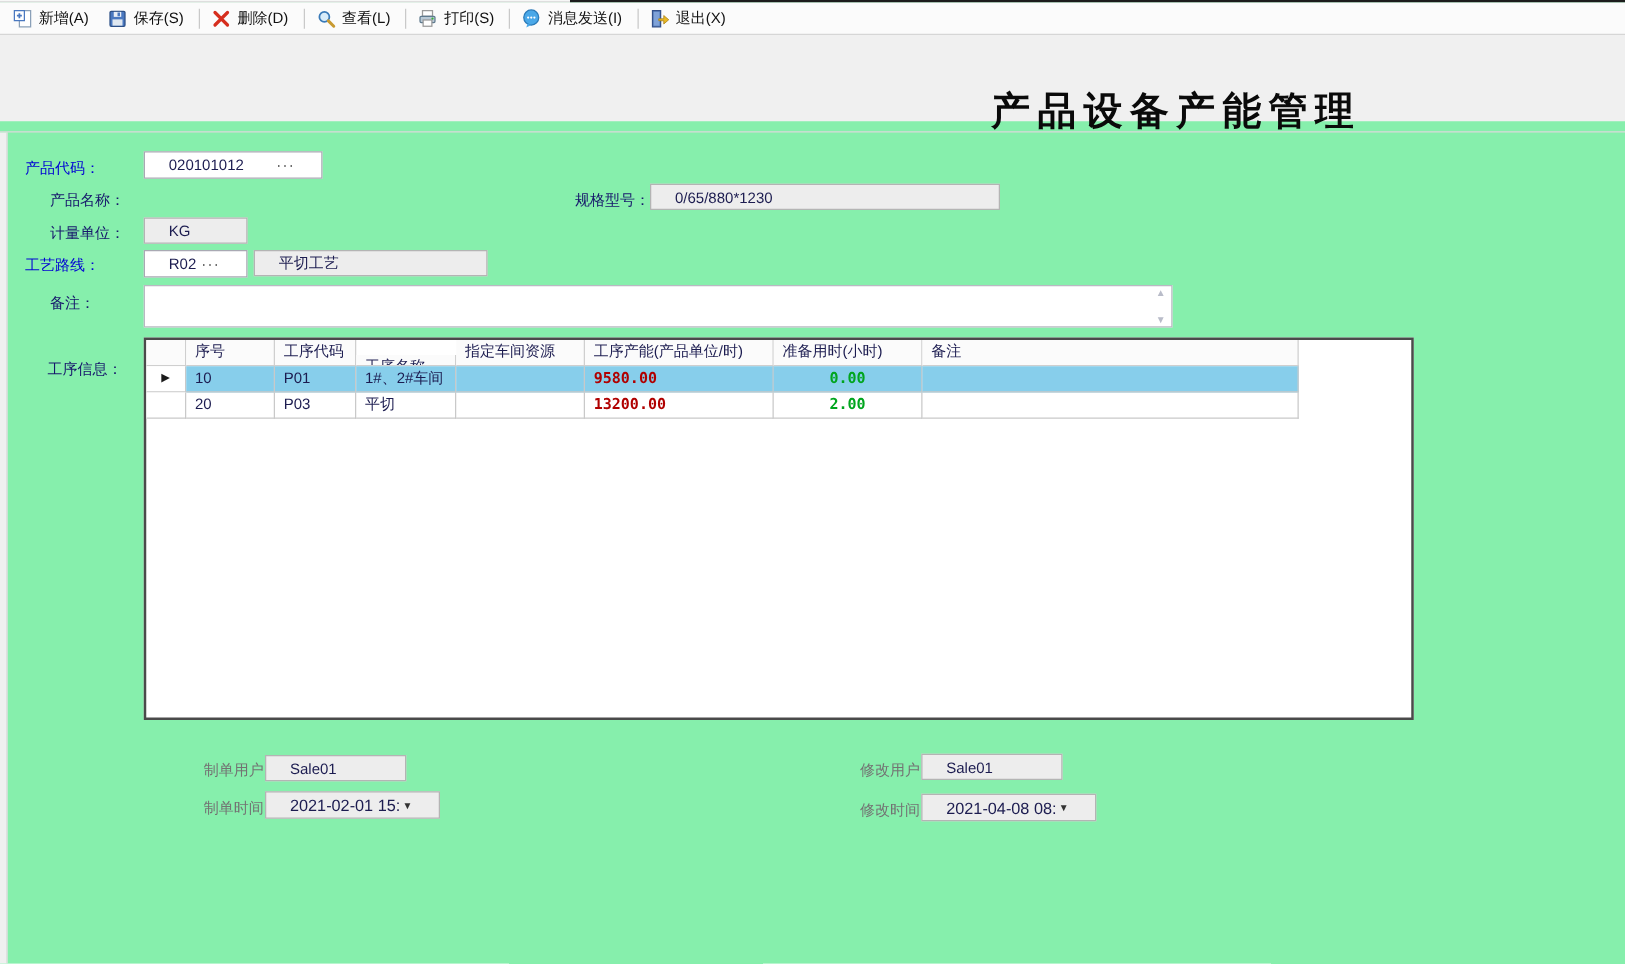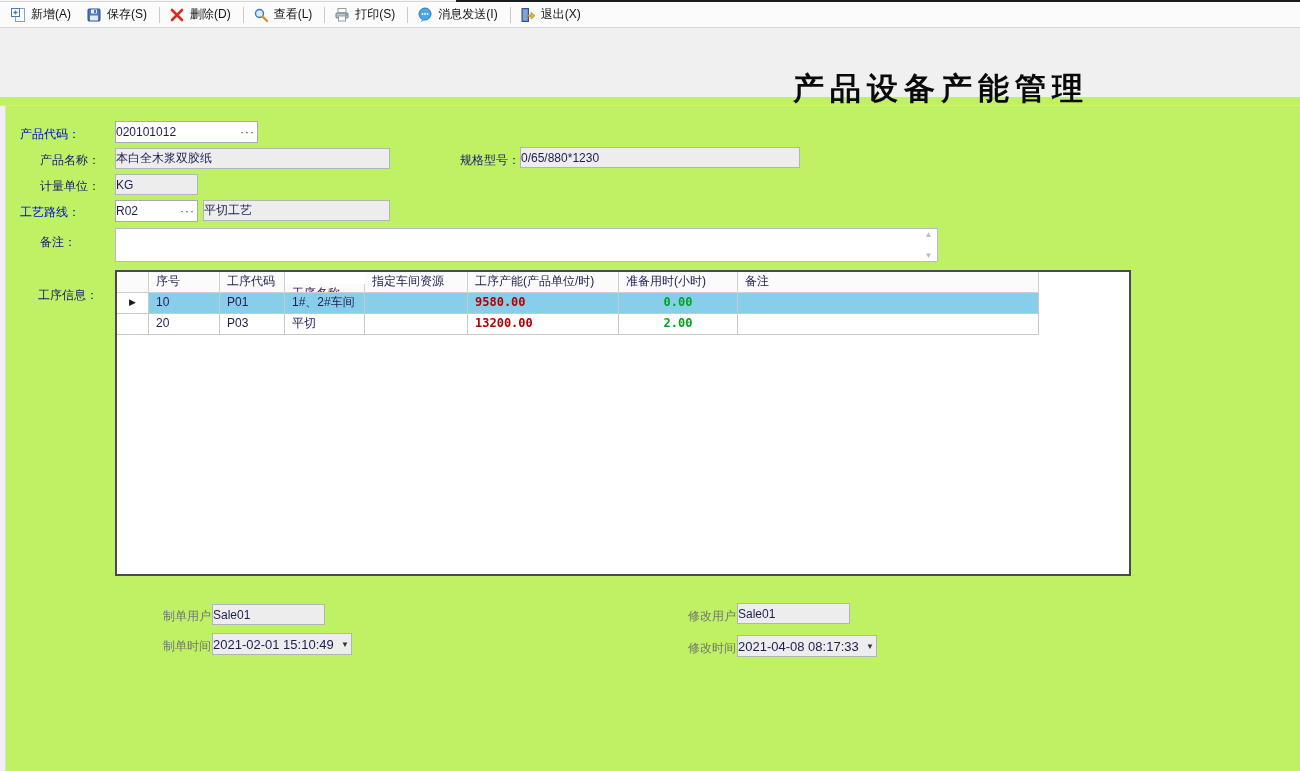--- a/index.html
+++ b/index.html
@@ -1,17 +1,17 @@
 <!DOCTYPE html>
 <html style="--sel-blue: #87ceeb; --cap-red: #b00000; --prep-green: #00a51e;"><head>
 <meta charset="utf-8">
 <style>
   * { margin:0; padding:0; box-sizing:border-box; }
   html,body { width:1300px; height:771px; background:#fff; font-family:"Liberation Sans","DejaVu Sans",sans-serif; }
-  #page { position:relative; width:1300px; height:771px; overflow:hidden; background:#bef264;text-decoration:underline; }
+  #page { position:relative; width:1300px; height:771px; overflow:hidden; background:#86efac;text-decoration:underline; }
 
   
   .top-strip-left { position:absolute; left:0; top:0; width:456px; height:2px; background:#f7f7f7; border-bottom:1px solid #d6d6d6; }
   .top-strip-right { position:absolute; left:456px; top:0; width:844px; height:2px; background:#1c1c1c; }
 
   
   .toolbar { position:absolute; left:0; top:2px; width:1300px; height:26px; background:#fbfbfb;
              border-bottom:1px solid #d6d6d6; display:flex; align-items:center; padding-left:4px; }
   .tb-btn { display:inline-flex; align-items:center; gap:5px; padding:2px 8px 2px 5px; font-size:12px; color:#111;
             border:1px solid transparent; border-radius:2px; cursor:default; white-space:nowrap; }
@@ -26,21 +26,21 @@
   .content-line { position:absolute; left:0; top:105px; width:1300px; height:1px; background:#dadada; }
   .left-strip { position:absolute; left:0; top:106px; width:6px; height:665px; background:#f0f0f0; border-right:1px solid #dadada; }
 
   
   .lbl { position:absolute; font-size:12px; white-space:nowrap; }
   .lbl-blue { color:#0000d4;text-align:right; }
   .lbl-navy { color:#16166b;margin-left:20px; }
   .lbl-gray { color:#737373; }
 
   .fld { position:absolute; border:1px solid #a9a9b3; background:#ffffff; display:flex; align-items:center;
-         font-size:12px; color:#1c1c50; padding:0 0; white-space:nowrap; overflow:hidden; }
+         font-size:12px; color:#1c1c50; padding:0 19px; white-space:nowrap; overflow:hidden; }
   .fld.ro { background:#ededed; border-color:#b4b4b4; }
   .picker-btn { margin-left:auto; font-size:12px; line-height:10px; color:#333; padding:0 2px; letter-spacing:1px; cursor:default; }
   .combo-arrow { margin-left:auto; font-size:8px; color:#333; padding:0 2px; }
 
   
   .remark-box { position:absolute; left:115px; top:228px; width:823px; height:34px; border:1px solid #b9b9c2; background:#fff; }
   .remark-spin { position:absolute; right:1px; top:1px; width:15px; height:31px; display:flex; flex-direction:column; justify-content:space-between; align-items:center; }
   .spin-arrow { font-size:8px; color:#b9bcc9; line-height:10px; cursor:default; }
 
   
@@ -137,23 +137,20 @@
   <div class="content-line"></div>
   <div class="left-strip"></div>
 
   <span class="lbl lbl-blue" style="left:20px; top:126px;">产品代码：</span>
   <div class="fld" style="left:115px; top:121px; width:143px; height:22px;">
     <span>020101012</span>
     <span class="picker-btn">···</span>
   </div>
 
   <span class="lbl lbl-navy" style="left:20px; top:152px;">产品名称：</span>
-  <div class="fld ro" style="left:115px; top:148px; width:275px; height:21px;">
-    <span>本白全木浆双胶纸</span>
-  </div>
   <span class="lbl lbl-navy" style="left:440px; top:152px;">规格型号：</span>
   <div class="fld ro" style="left:520px; top:147px; width:280px; height:21px;">
     <span>0/65/880*1230</span>
   </div>
 
   <span class="lbl lbl-navy" style="left:20px; top:178px;">计量单位：</span>
   <div class="fld ro" style="left:115px; top:174px; width:83px; height:21px;">
     <span>KG</span>
   </div>
 

